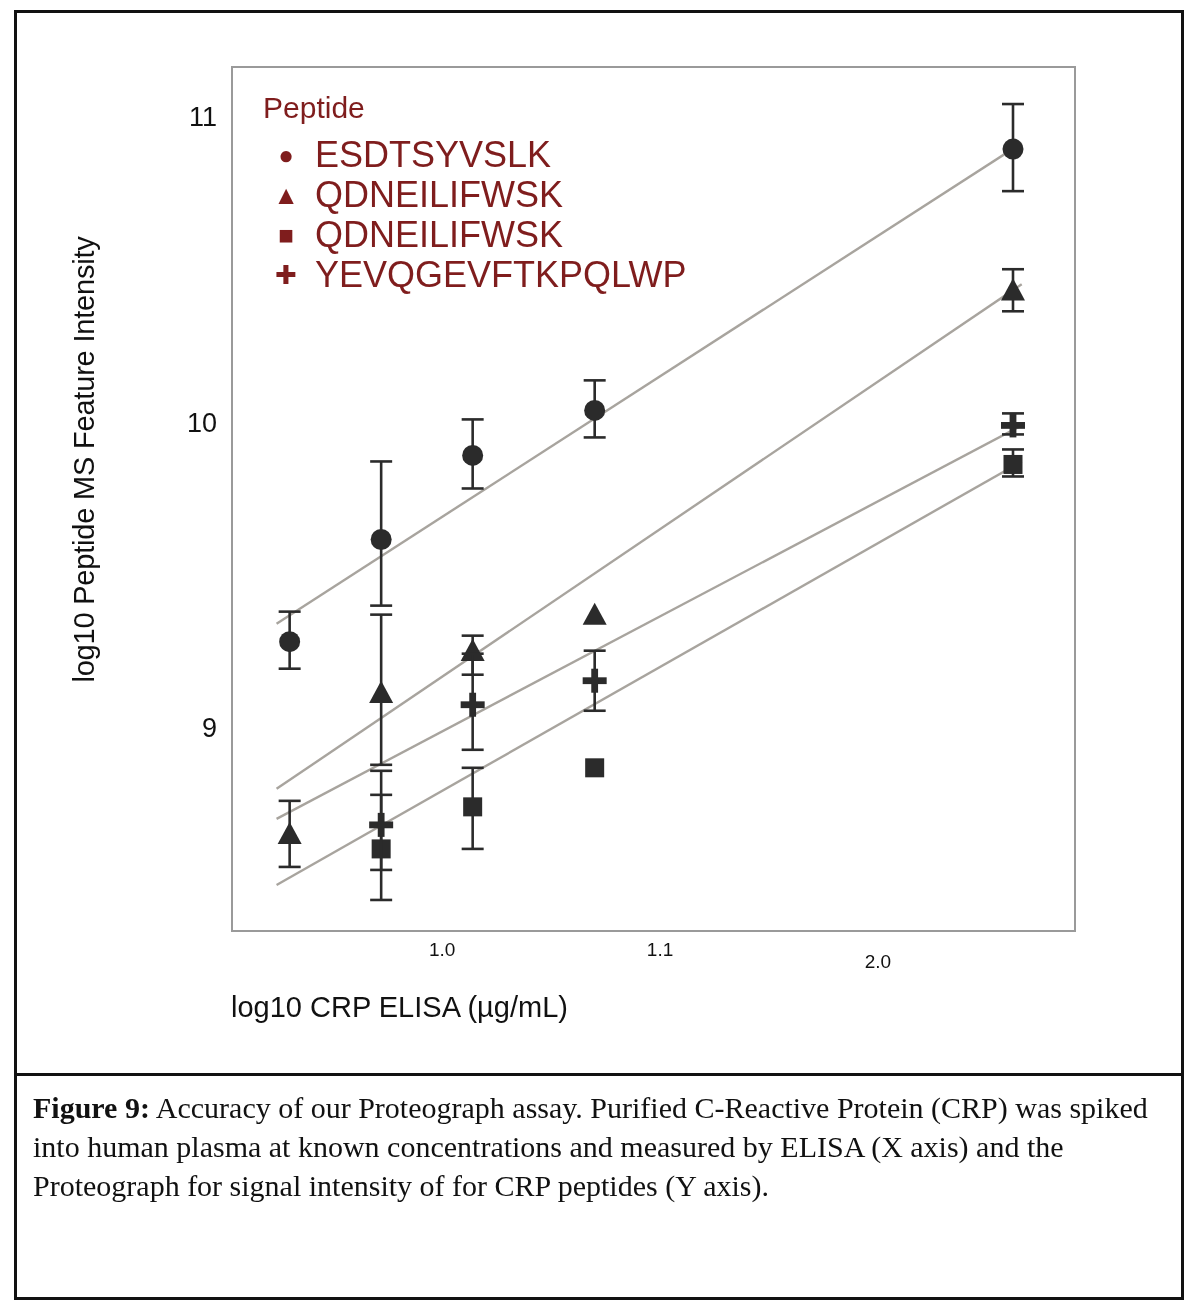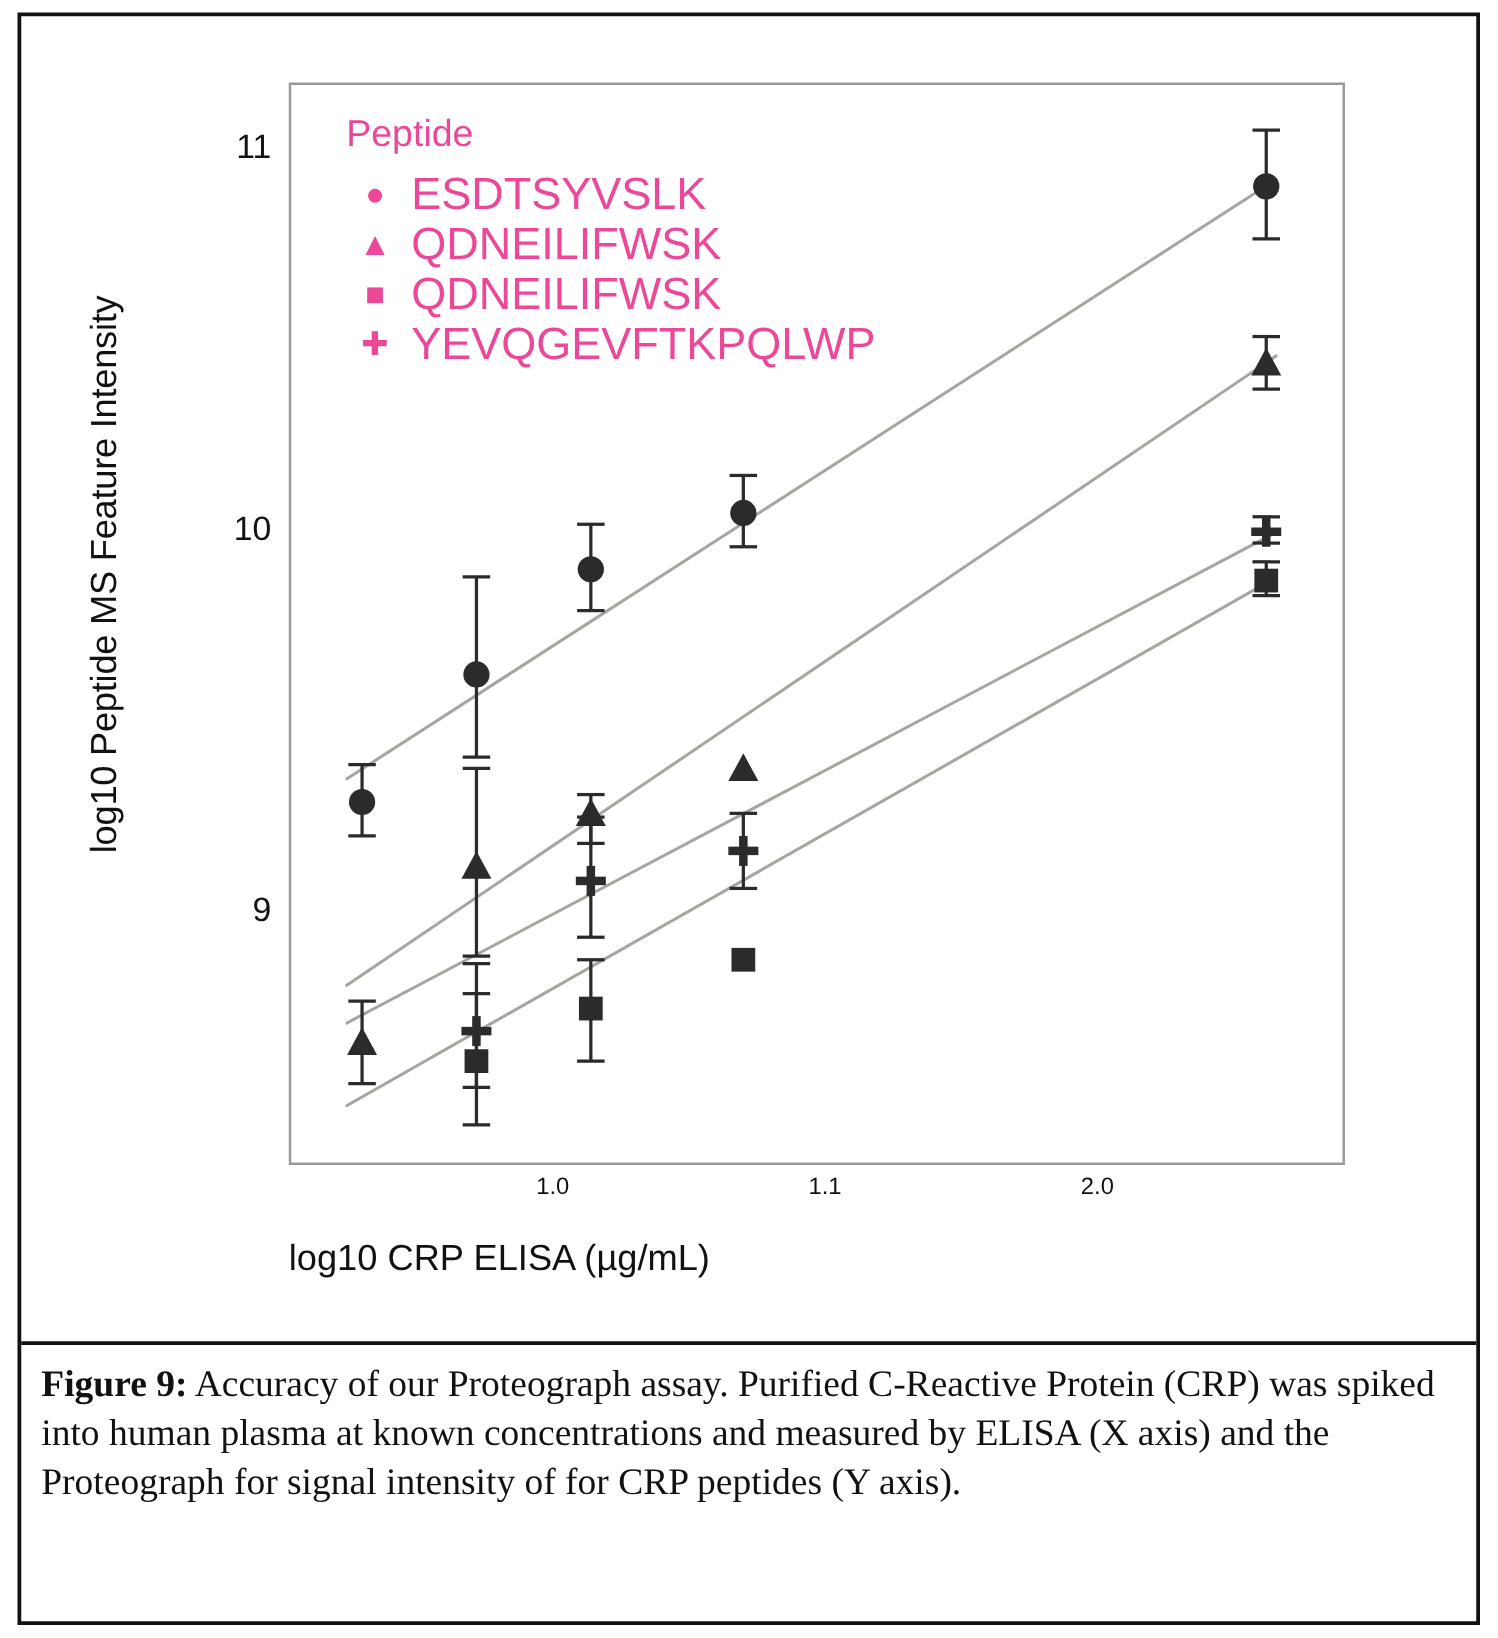--- a/index.html
+++ b/index.html
@@ -92,24 +92,24 @@
   .xtick-wrap {
     position: absolute;
     left: 214px;
     top: 921px;
     width: 845px;
     height: 50px;
   }
   
   .legend {
     position: absolute;
-    left: 260px;
+    left: 246px;
     top: 78px;
     font-size: 28px;
-    color: #ec4899;
+    color: #7f1d1d;
   }
   .legend-title {
     font-size: 30px;
     margin-bottom: 10px;
   }
   .legend-row {
     display: flex;
     align-items: center;
     height: 40px;
   }
@@ -258,21 +258,21 @@
         </div>
         <div class="legend-row">
           <span class="legend-marker">✚</span>
           <span class="legend-label">YEVQGEVFTKPQLWP</span>
         </div>
       </div>
 
       <div class="xtick-wrap">
         <div class="xtick" id="xt0" style="left: 211.161px;">1.0</div>
         <div class="xtick" id="xt1" style="left: 429.036px;">1.1</div>
-        <div class="xtick" id="xt2" style="left: 646.912px;">2.0</div>
+        <div class="xtick" id="xt2" style="left: 646.912px; margin-top: 12px;">2.0</div>
       </div>
 
       <div class="x-axis-title">log10 CRP ELISA (µg/mL)</div>
     </div>
 
     <div class="divider"></div>
 
     <div class="caption">
       <b>Figure 9:</b><span> Accuracy of our Proteograph assay. Purified C-Reactive Protein (CRP) was spiked into human plasma at known concentrations and measured by ELISA (X axis) and the Proteograph for signal intensity of for CRP peptides (Y axis).</span>
     </div>

